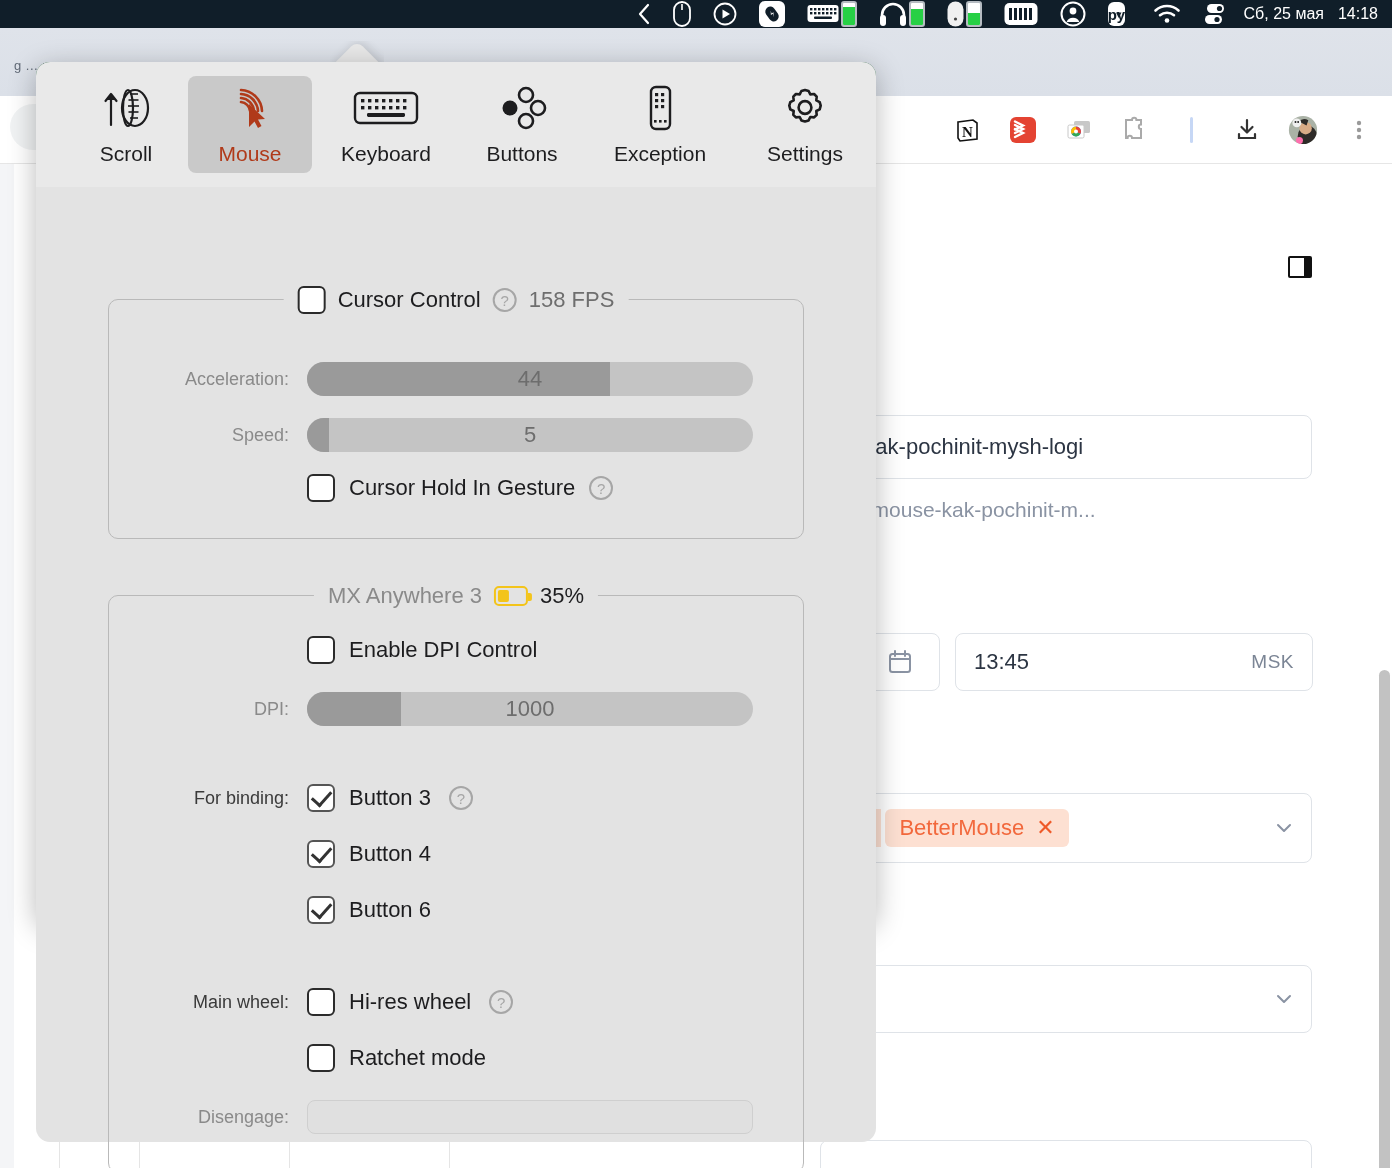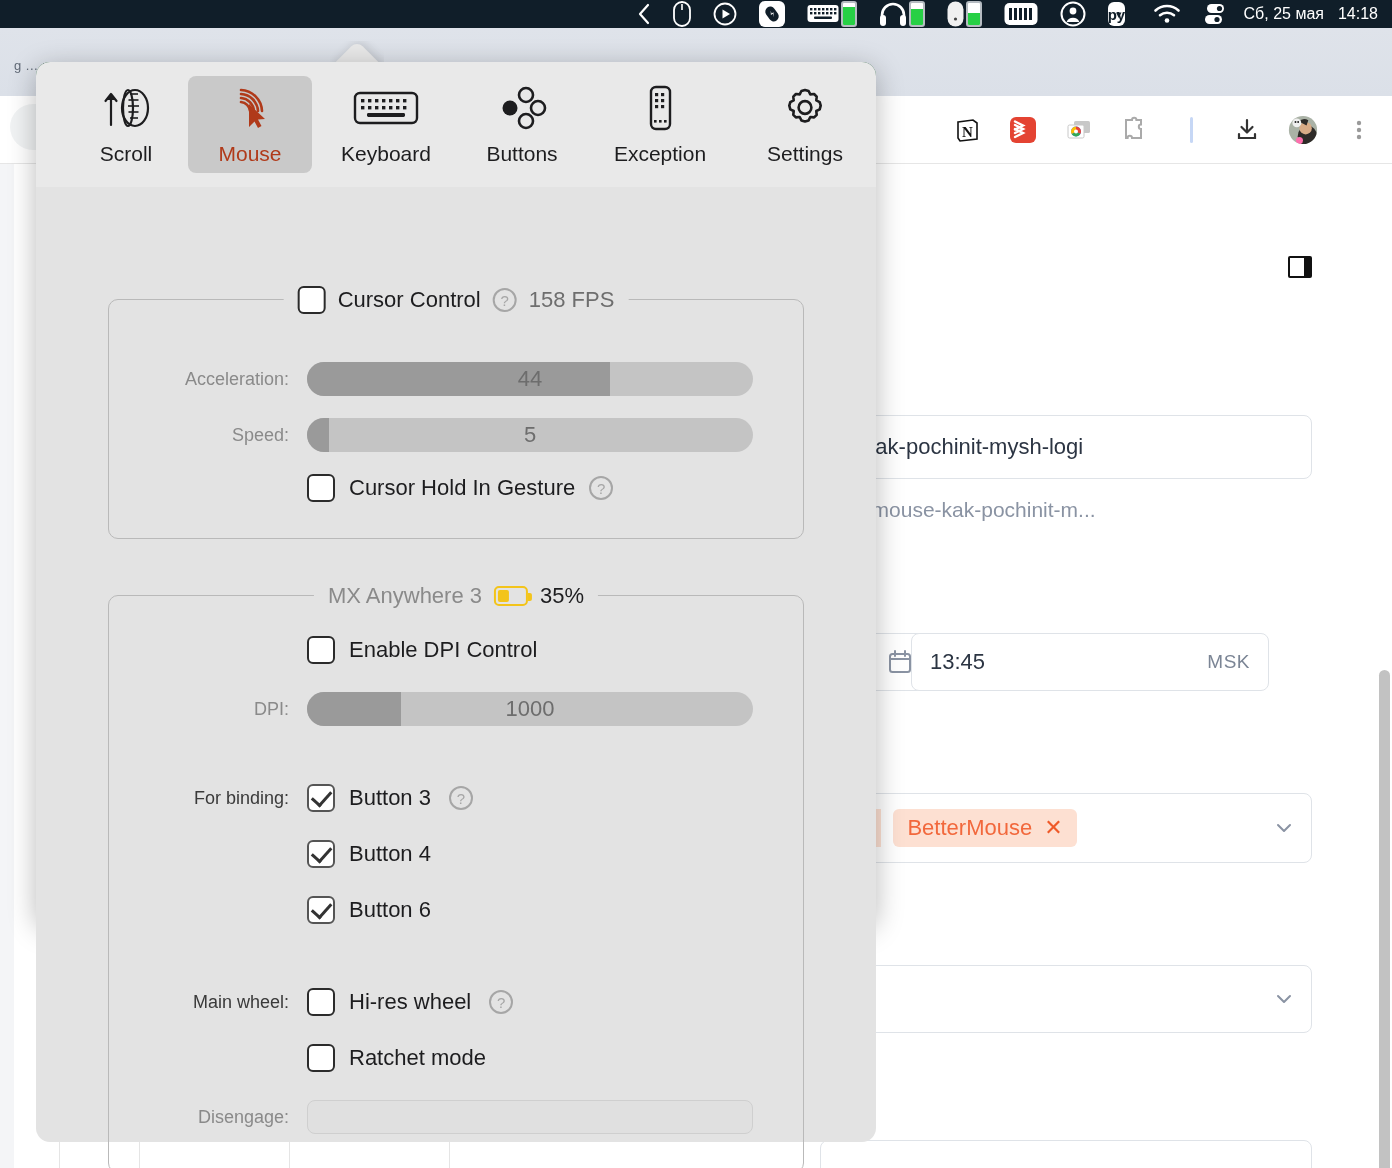--- a/index.html
+++ b/index.html
@@ -66,26 +66,26 @@
   #slug-field { left: 770px; top: 415px; width: 542px; height: 64px; padding-left: 20px; }
   #slug-preview {
     position: absolute; left: 770px; top: 498px; width: 560px;
     font-size: 21px; color: #8a93a3; white-space: nowrap; overflow: hidden;
   }
   #date-button {
     position: absolute; left: 860px; top: 633px; width: 80px; height: 58px;
     border: 1px solid #dfe3e8; border-radius: 8px; background: #fff;
     display: flex; align-items: center; justify-content: center;
   }
-  #time-field { left: 911px; top: 633px; width: 358px; height: 58px; padding: 0 18px; justify-content: space-between; }
+  #time-field { left: 955px; top: 633px; width: 358px; height: 58px; padding: 0 18px; justify-content: space-between; }
   #time-field .tz { font-size: 19px; color: #7b8595; letter-spacing: .5px; }
   #tags-field {
     position: absolute; left: 820px; top: 793px; width: 492px; height: 70px;
     border: 1px solid #dfe3e8; border-radius: 8px; background: #fff;
-    display: flex; align-items: center; gap: 12px; padding: 0 16px;
+    display: flex; align-items: center; gap: 4px; padding: 0 16px;
   }
   .tag {
     background: #fde0d2; color: #f2683c; border-radius: 6px;
     height: 38px; display: flex; align-items: center; gap: 12px;
     padding: 0 14px; font-size: 22px; white-space: nowrap;
   }
   .tag .x { font-size: 22px; color: #ef5a29; line-height: 1; }
   .tag.clipped { border-radius: 0; padding-left: 0; padding-right: 14px; }
   .chevron-down {
     margin-left: auto; width: 22px; height: 22px; color: #7b8595;

